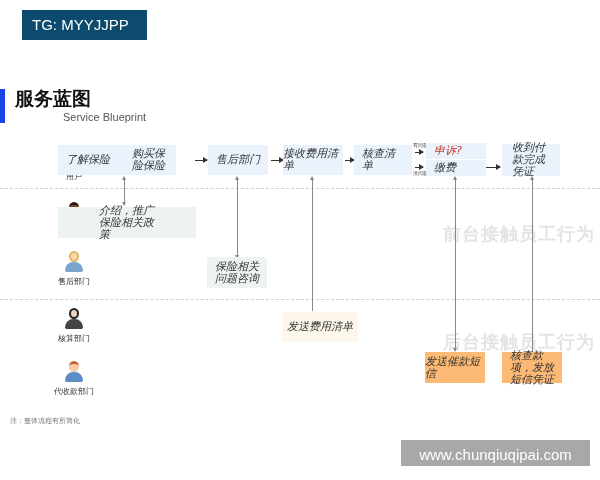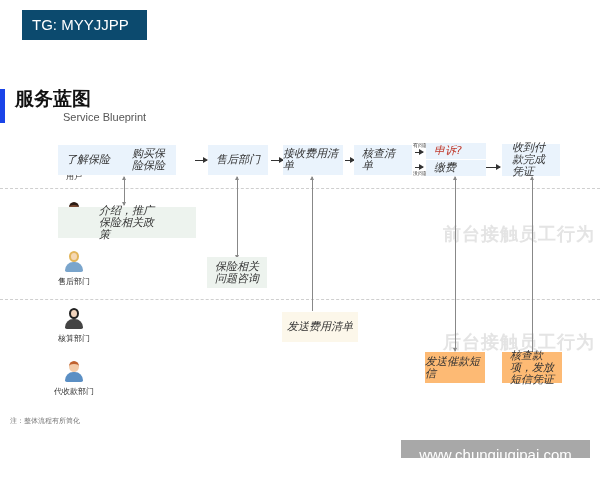--- a/index.html
+++ b/index.html
@@ -1,19 +1,19 @@
 <!DOCTYPE html>
 <html><head>
 <meta charset="utf-8">
 <style>
   * { box-sizing: border-box; margin: 0; padding: 0; }
   body { width: 600px; height: 480px; background: #ffffff; font-family: "DejaVu Sans", "Liberation Sans", sans-serif; position: relative; overflow: hidden; color: #222; }
   .abs { position: absolute; }
   .wm-tag { left: 10px; top: 10px; width: 125px; height: 30px; background: #0c4a6e; color: #fff; font-size: 15px; line-height: 30px; padding-left: 10px; font-family: "Liberation Sans", sans-serif; margin-left: 12px; }
-  .wm-url { left: 401px; top: 440px; width: 189px; height: 18px; background: #a8a8a8; color: #fff; font-size: 15px; line-height: 30px; text-align: center; font-family: "Liberation Sans", sans-serif; }
+  .wm-url { left: 401px; top: 440px; width: 189px; height: 26px; background: #a8a8a8; color: #fff; font-size: 15px; line-height: 30px; text-align: center; font-family: "Liberation Sans", sans-serif; }
   .title-bar { left: 0; top: 89px; width: 5px; height: 34px; background: #1a44e8; }
   .title { left: 15px; top: 86px; font-size: 19px; font-weight: bold; color: #111; }
   .subtitle { left: 15px; top: 111px; font-size: 11px; color: #555; font-family: "Liberation Sans", sans-serif; margin-left: 48px; }
   .dash { left: 0; width: 600px; height: 0; border-top: 1px dashed #cfcfcf; }
   .bg-label { font-size: 18px; color: #e4e4e4; font-weight: bold; letter-spacing: 1px; }
   .role { width: 60px; text-align: center; font-size: 8px; color: #333; margin-left: 44px; }
   .avatar { width: 22px; height: 22px; margin: 0 auto 4px; position: relative; }
   .avatar .head { position: absolute; left: 6px; top: 1px; width: 10px; height: 11px; border-radius: 50%; }
   .avatar .body { position: absolute; left: 2px; top: 12px; width: 18px; height: 10px; border-radius: 9px 9px 2px 2px; }
   .box { font-size: 11px; line-height: 12px; display: flex; align-items: center; padding: 0 8px; color: #333; font-style: italic; }

